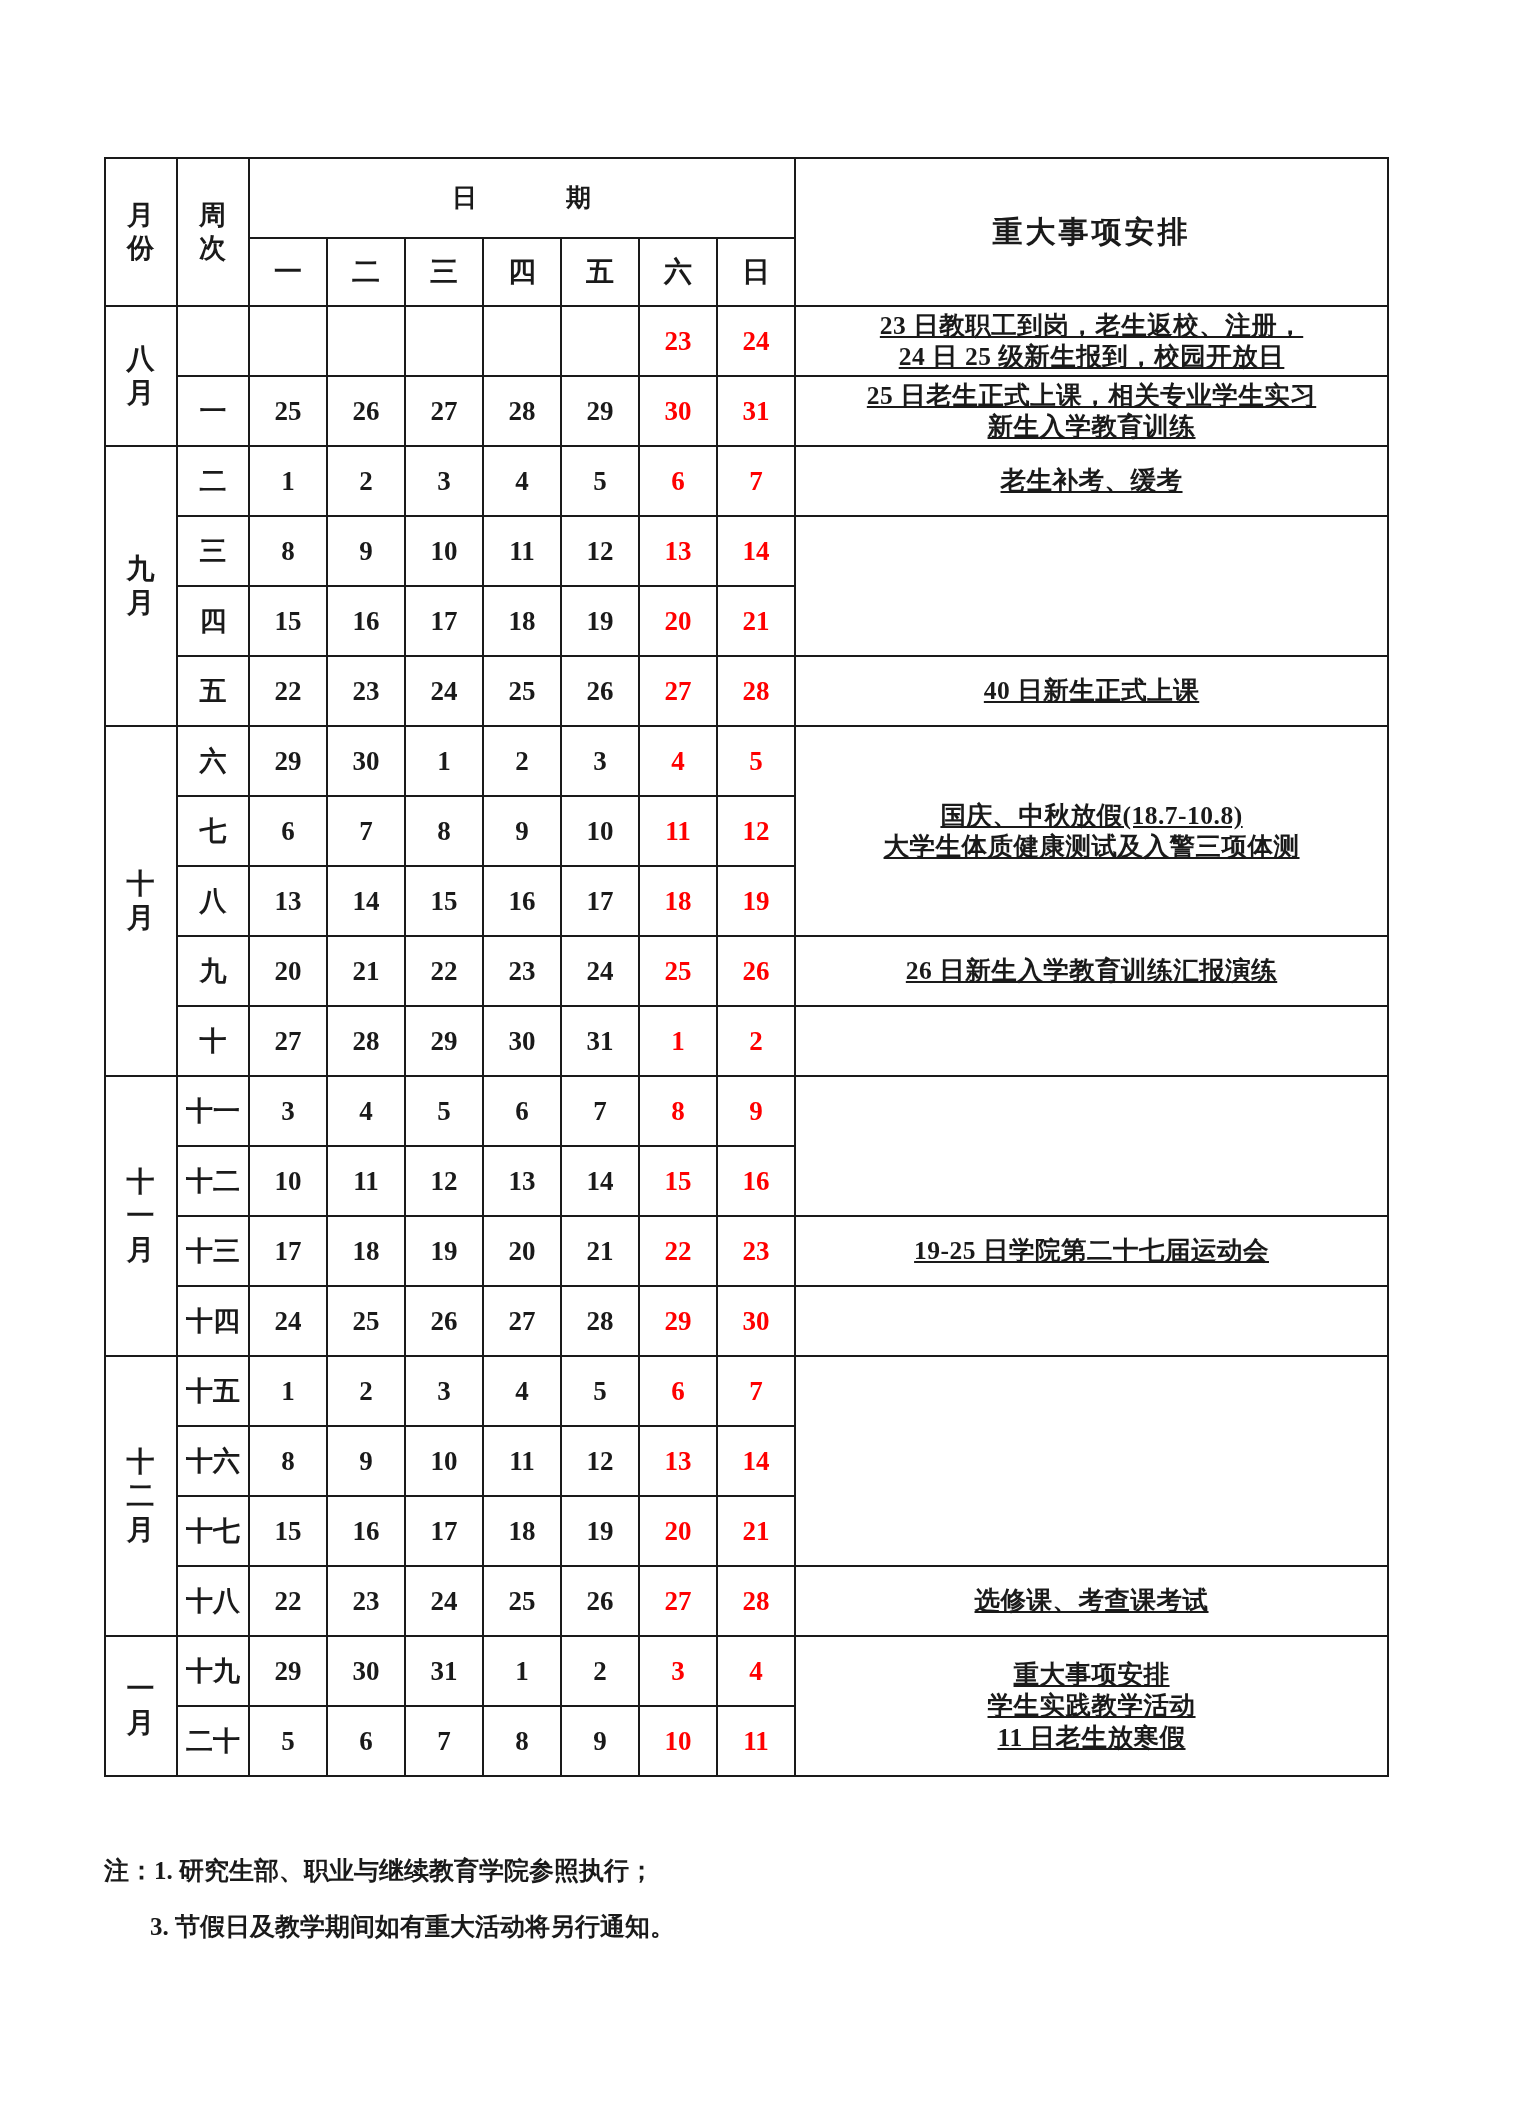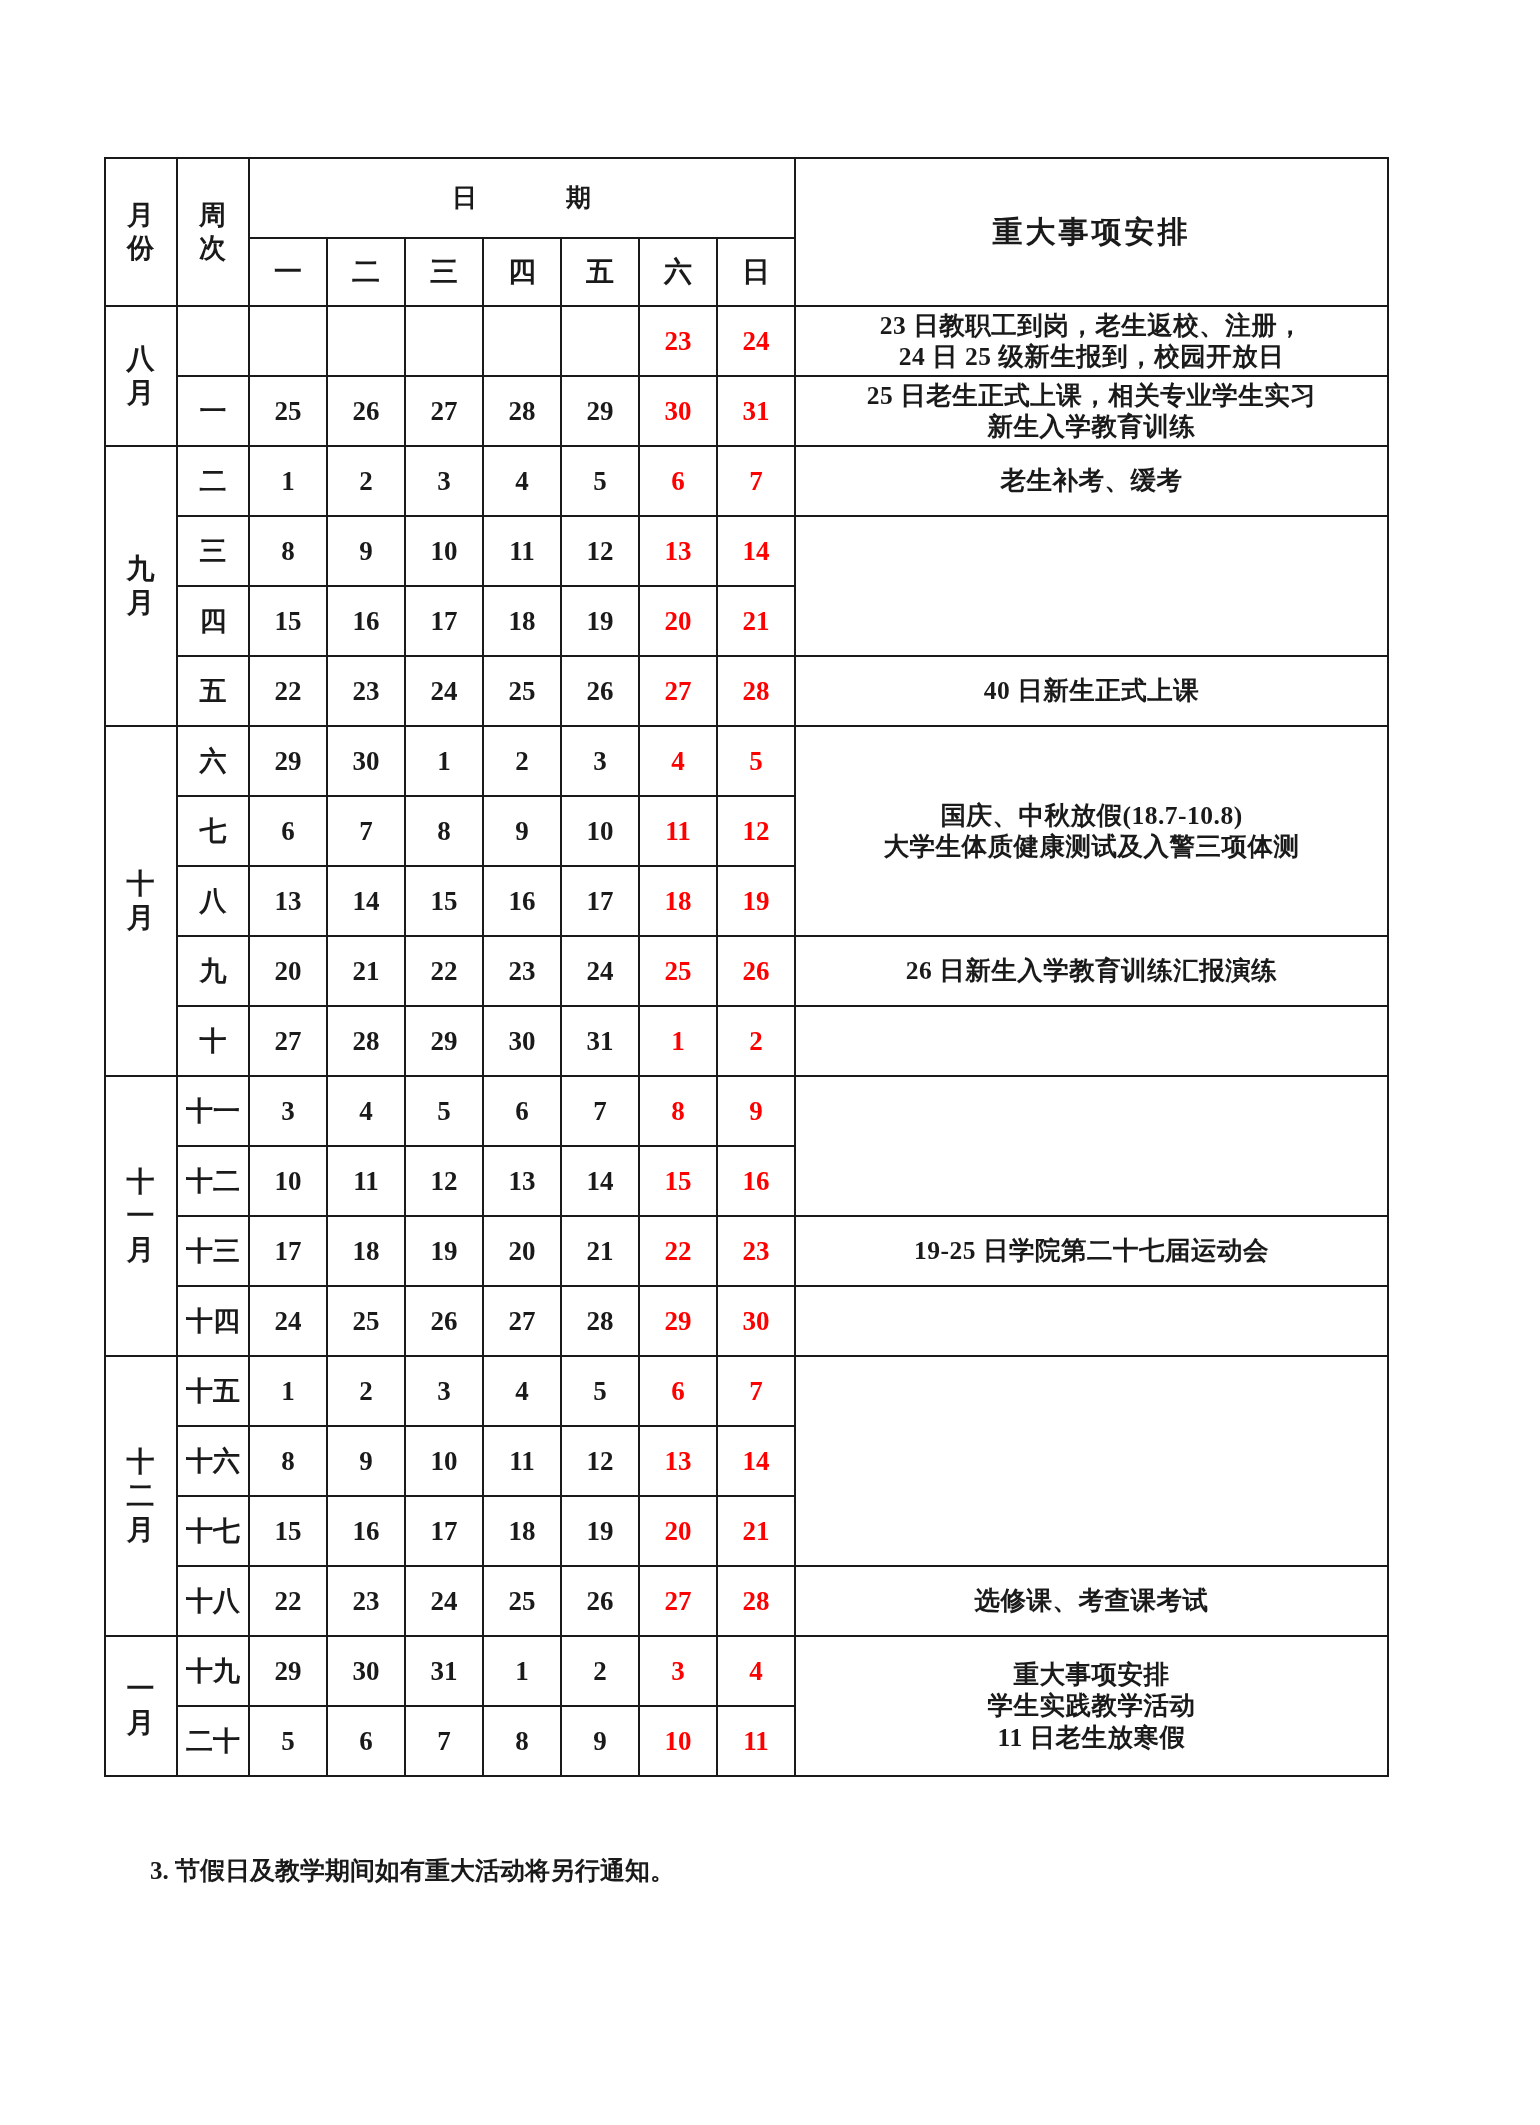--- a/index.html
+++ b/index.html
@@ -99,21 +99,21 @@
     height: 68px;
   }
   td.day-cell.weekend { color: #ff0000; }
 
   td.event-cell {
     font-size: 25.5px;
     letter-spacing: 0.5px;
     line-height: 1.38;
     padding: 2px 6px;
   }
-  td.event-cell .ln { display: block; white-space: nowrap; }
+  td.event-cell .ln { display: block; white-space: nowrap; text-decoration: underline; }
 
   
   #notes {
     position: absolute;
     left: 104px;
     top: 1843px;
     width: 1100px;
     font-family: "Liberation Serif", "DejaVu Serif", serif;
     font-weight: bold;
     font-size: 25px;
@@ -440,16 +440,17 @@
             <td class="day-cell">8</td>
             <td class="day-cell">9</td>
             <td class="day-cell weekend">10</td>
             <td class="day-cell weekend">11</td>
           </tr>
         </tbody>
     </table>
   </div>
 
   <div id="notes">
+      <div class="note-line"><span class="note-lead">注：</span><span>1. 研究生部、职业与继续教育学院参照执行；</span></div>
       <div class="note-line indent"><span>3. 节假日及教学期间如有重大活动将另行通知。</span></div>
     </div>
 
 </div>
 
 </body></html>

